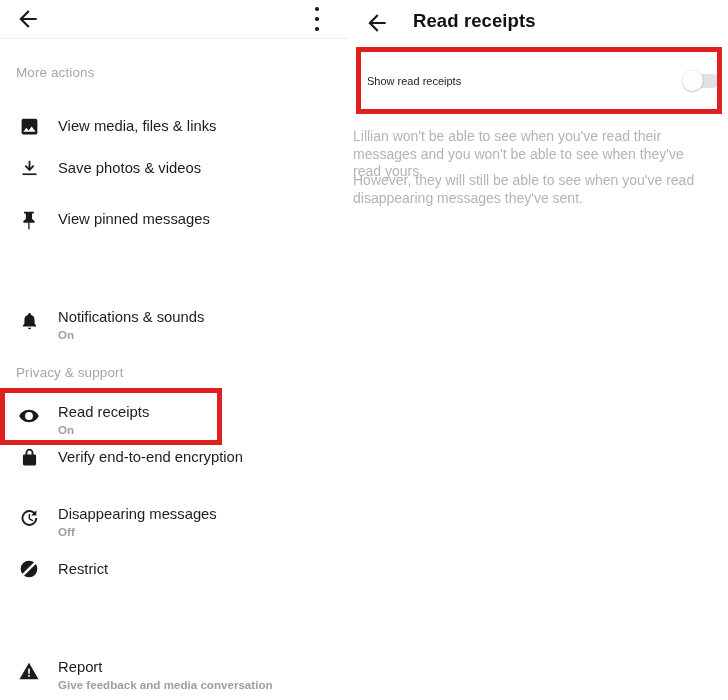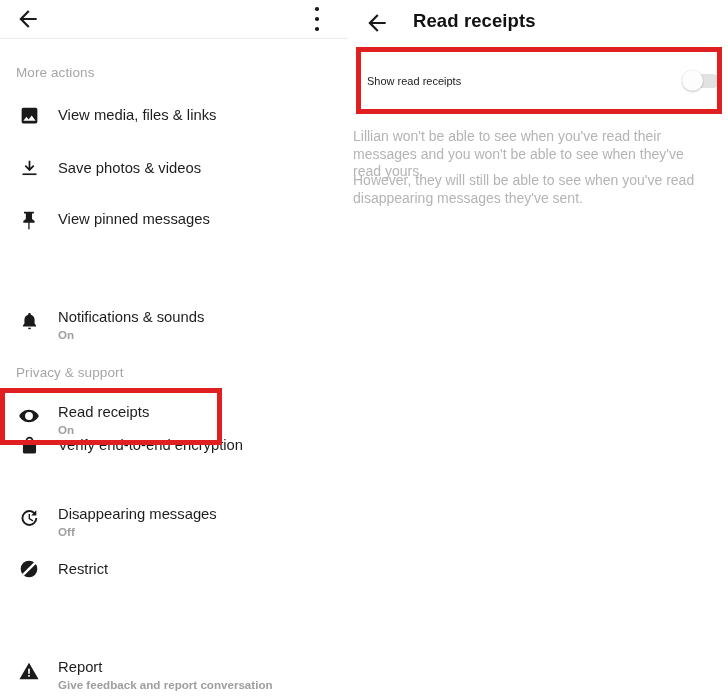--- a/index.html
+++ b/index.html
@@ -127,21 +127,21 @@
       <div class="menu-dots">
         <i></i>
           <i></i>
           <i></i>
       </div>
     </div>
     <div id="left-divider"></div>
 
     <div class="section-label" style="top:65px;">More actions</div>
 
-    <div class="row" style="top:91px;">
+    <div class="row" style="top:102px;">
       <span class="ic">
         <svg width="21" height="21" viewBox="0 0 24 24">
           <path d="M21 19V5a2 2 0 0 0-2-2H5a2 2 0 0 0-2 2v14a2 2 0 0 0 2 2h14a2 2 0 0 0 2-2zM8.5 13.5l2.5 3.01L14.5 12l4.5 6H5l3.5-4.5z" fill="#1a1a1a"></path>
         </svg>
       </span>
       <span class="txt">
         <span class="title">View media, files &amp; links</span>
       </span>
     </div>
 
@@ -190,21 +190,21 @@
           <path d="M12 5.2C7 5.2 2.9 8.4 1.3 12c1.6 3.6 5.7 6.8 10.7 6.8s9.1-3.2 10.7-6.8C21.1 8.4 17 5.2 12 5.2zm0 11.1A4.3 4.3 0 1 1 12 7.7a4.3 4.3 0 0 1 0 8.6z" fill="#1a1a1a"></path>
           <circle cx="12" cy="12" r="2.3" fill="#ffffff"></circle>
         </svg>
       </span>
       <span class="txt" style="top:11px;">
         <span class="title" style="display:block;">Read receipts</span>
         <span class="sub" style="display:block;">On</span>
       </span>
     </div>
 
-    <div class="row" style="top:421px;">
+    <div class="row" style="top:433px;">
       <span class="ic">
         <svg width="21" height="21" viewBox="0 0 24 24">
           <path d="M12 1.9c-2.5 0-4.5 2-4.5 4.5v2.2H6.1c-.9 0-1.6.7-1.6 1.6v9.3c0 .9.7 1.6 1.6 1.6h11.8c.9 0 1.6-.7 1.6-1.6v-9.3c0-.9-.7-1.6-1.6-1.6h-1.4V6.4c0-2.5-2-4.5-4.5-4.5zm0 2.1c1.35 0 2.4 1.05 2.4 2.4v2.2H9.6V6.4C9.6 5.05 10.65 4 12 4z" fill="#1a1a1a"></path>
         </svg>
       </span>
       <span class="txt">
         <span class="title">Verify end-to-end encryption</span>
       </span>
     </div>
 
@@ -242,21 +242,21 @@
     <div class="row" style="top:647px;">
       <span class="ic">
         <svg width="22" height="22" viewBox="0 0 24 24">
           <path d="M12 3.1 1.6 20.9h20.8L12 3.1z" fill="#1a1a1a"></path>
           <rect x="11.1" y="9.4" width="1.8" height="5.6" fill="#ffffff"></rect>
           <rect x="11.1" y="16.3" width="1.8" height="1.9" fill="#ffffff"></rect>
         </svg>
       </span>
       <span class="txt" style="top:11px;">
         <span class="title" style="display:block;">Report</span>
-        <span class="sub" style="display:block;">Give feedback and report conversation</span>
+        <span class="sub" style="display:block;">Give feedback and media conversation</span>
       </span>
     </div>
 
     <div id="hl-left" style="border-color: rgb(224, 32, 32);"></div>
   </div>
 
   <div id="right-panel">
 
     <div id="right-toolbar">
       <div class="back-arrow-right">

